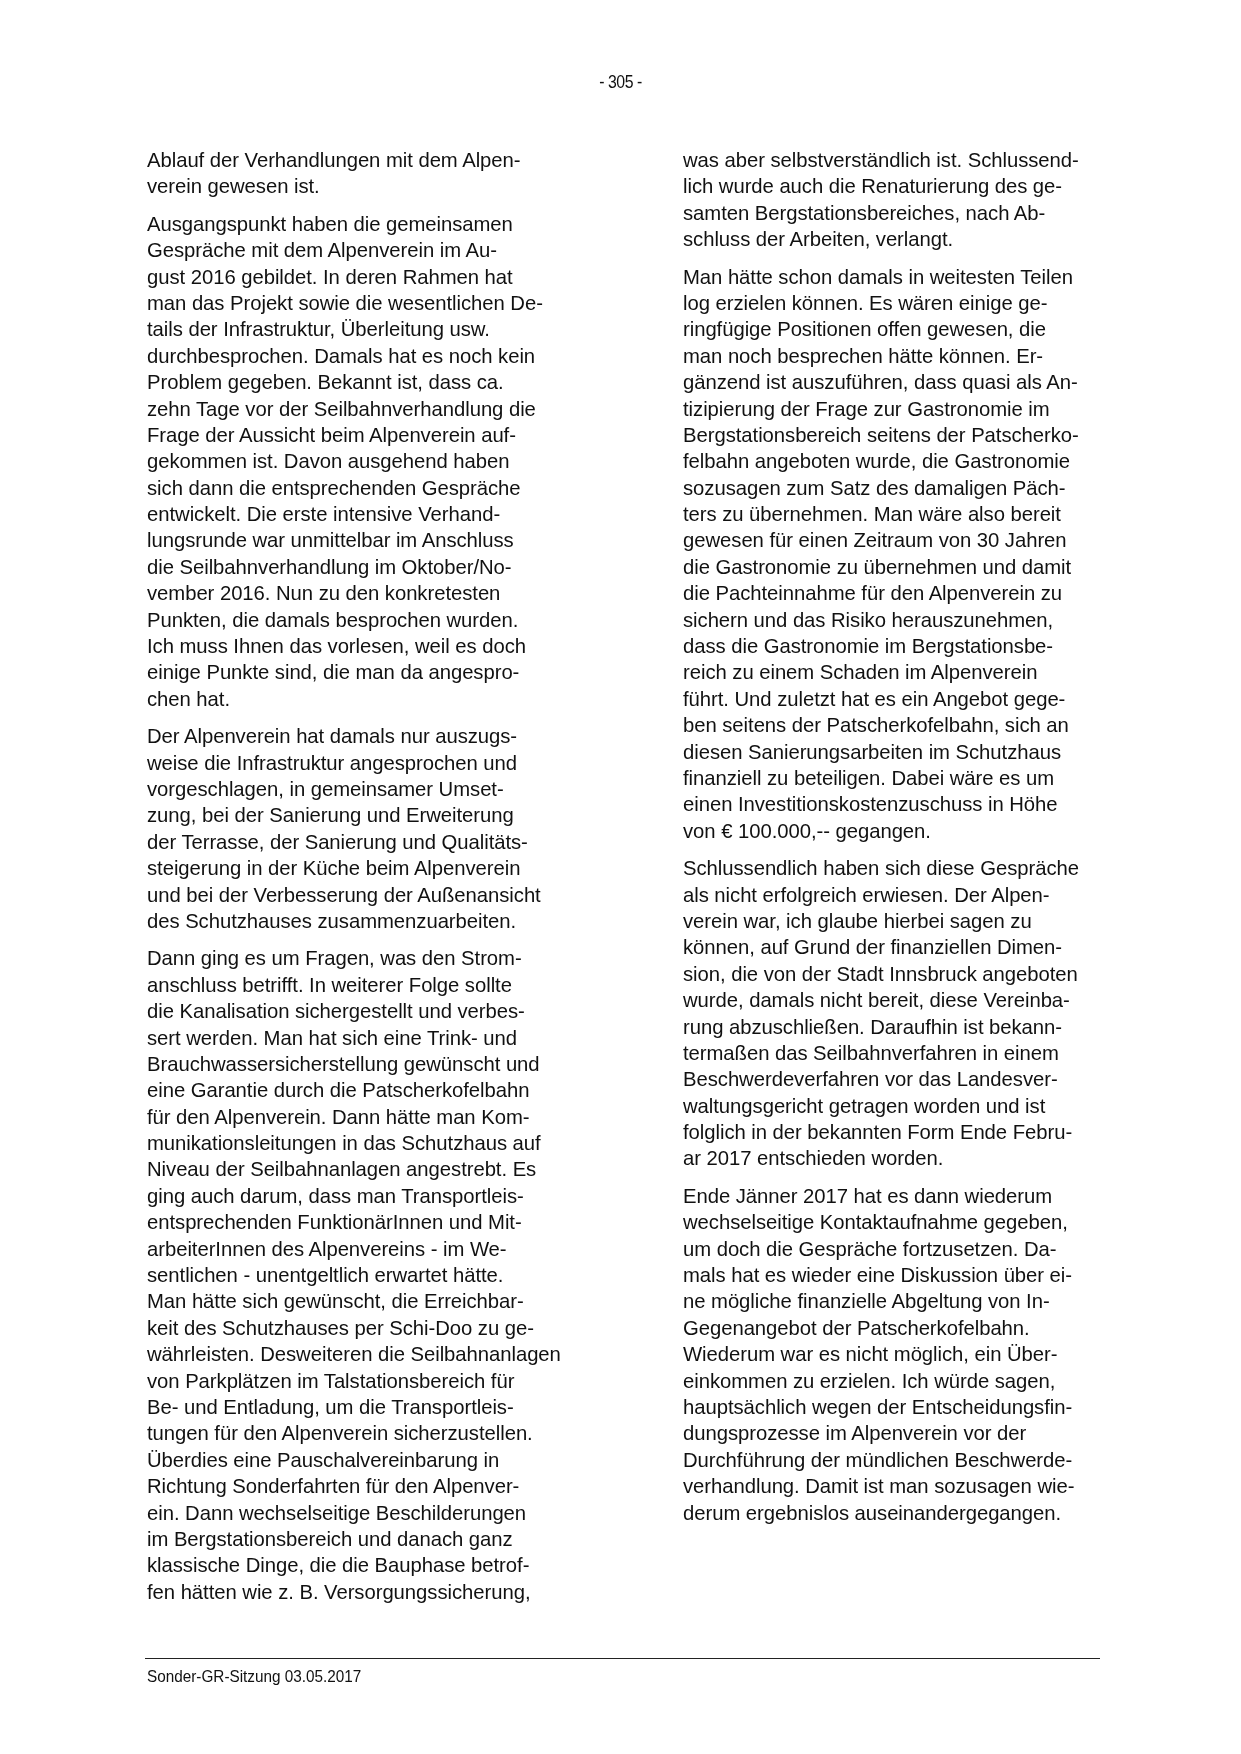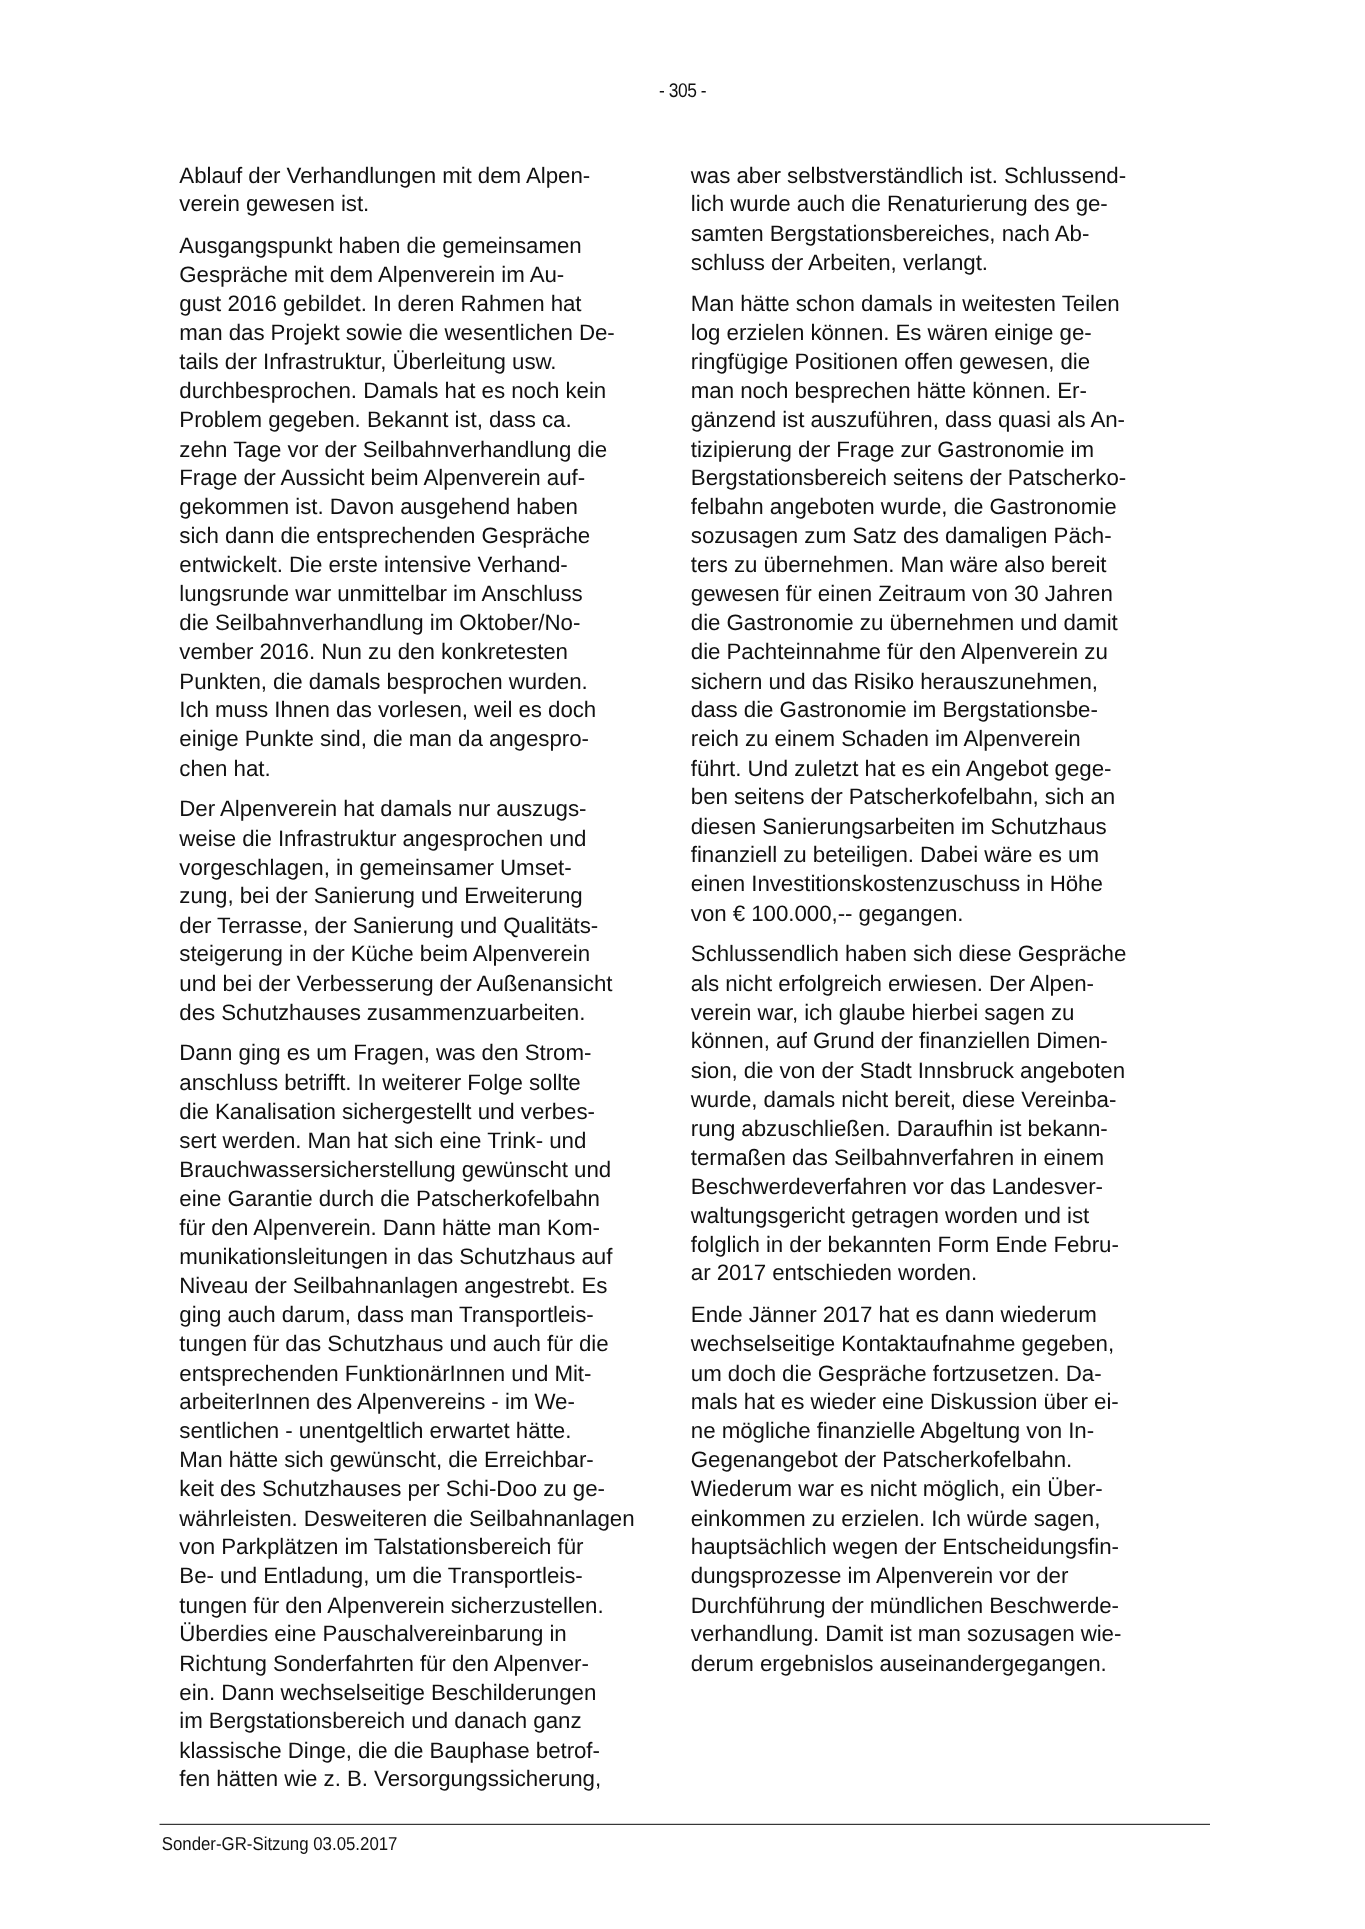--- a/index.html
+++ b/index.html
@@ -24,22 +24,22 @@
       font-family: "Liberation Sans", sans-serif;
       font-size: 18px;
       letter-spacing: -0.5px;
       transform: scaleX(0.88);
     }
     .column {
       position: absolute;
       top: 147px;
       width: 470px;
     }
-    .col-left { left: 147px; margin-left: 16px; }
-    .col-right { left: 628px; }
+    .col-left { left: 147px; }
+    .col-right { left: 683px; }
     .line {
       font-size: 20.3px;
       line-height: 26.4px;
       height: 26.4px;
       white-space: nowrap;
       letter-spacing: -0.05px;
     }
     .para { margin-bottom: 11px; }
     .footer-rule {
       position: absolute;
@@ -104,21 +104,20 @@
       <div class="line">Dann ging es um Fragen, was den Strom-</div>
       <div class="line">anschluss betrifft. In weiterer Folge sollte</div>
       <div class="line">die Kanalisation sichergestellt und verbes-</div>
       <div class="line">sert werden. Man hat sich eine Trink- und</div>
       <div class="line">Brauchwassersicherstellung gewünscht und</div>
       <div class="line">eine Garantie durch die Patscherkofelbahn</div>
       <div class="line">für den Alpenverein. Dann hätte man Kom-</div>
       <div class="line">munikationsleitungen in das Schutzhaus auf</div>
       <div class="line">Niveau der Seilbahnanlagen angestrebt. Es</div>
       <div class="line">ging auch darum, dass man Transportleis-</div>
-      <div class="line">tungen für das Schutzhaus und auch für die</div>
       <div class="line">entsprechenden FunktionärInnen und Mit-</div>
       <div class="line">arbeiterInnen des Alpenvereins - im We-</div>
       <div class="line">sentlichen - unentgeltlich erwartet hätte.</div>
       <div class="line">Man hätte sich gewünscht, die Erreichbar-</div>
       <div class="line">keit des Schutzhauses per Schi-Doo zu ge-</div>
       <div class="line">währleisten. Desweiteren die Seilbahnanlagen</div>
       <div class="line">von Parkplätzen im Talstationsbereich für</div>
       <div class="line">Be- und Entladung, um die Transportleis-</div>
       <div class="line">tungen für den Alpenverein sicherzustellen.</div>
       <div class="line">Überdies eine Pauschalvereinbarung in</div>

